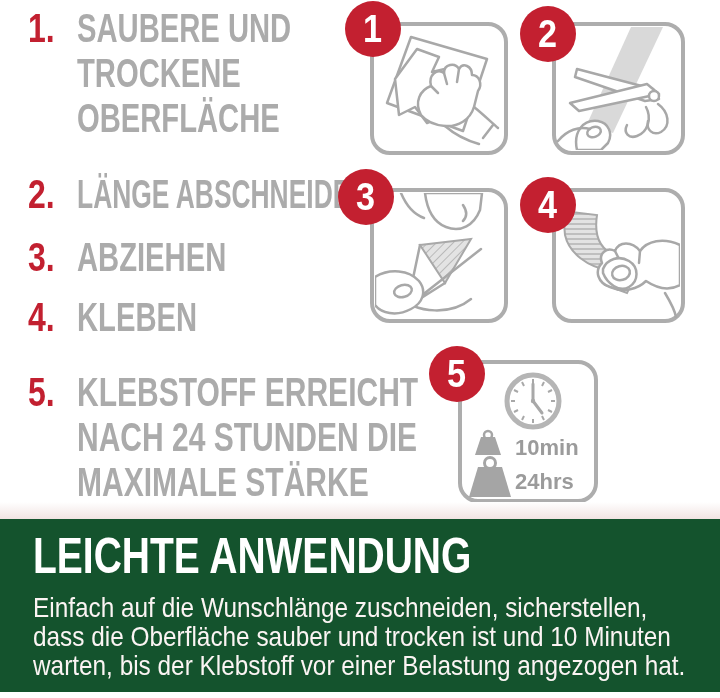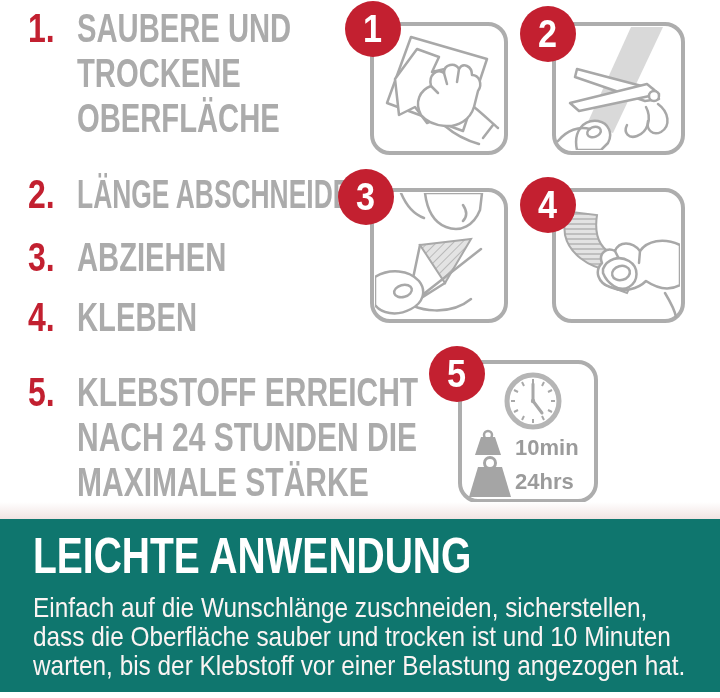--- a/index.html
+++ b/index.html
@@ -31,21 +31,21 @@
     background:#C32030;color:#fff;font-weight:bold;font-size:38px;
     display:flex;align-items:center;justify-content:center;z-index:5;
   }
   .badge span{display:inline-block;transform:scaleX(.9);}
   
   .band-fade{
     position:absolute;left:0;top:502px;width:720px;height:17px;
     background:linear-gradient(#ffffff,#F1E4E2);
   }
   .band{
-    position:absolute;left:0;top:519px;width:720px;height:173px;background:#0f766e;
+    position:absolute;left:0;top:519px;width:720px;height:173px;background:#14532d;
   }
   .band-title{
     position:absolute;left:33px;top:12px;
     color:#ffffff;font-weight:bold;font-size:50px;line-height:50px;white-space:nowrap;
     transform:scaleX(.78);transform-origin:left top;
   }
   .band-body{
     position:absolute;left:33px;top:74px;width:790px;
     color:#FBF4F3;font-size:28px;line-height:29px;white-space:pre-line;
     transform:scaleX(.87);transform-origin:left top;

